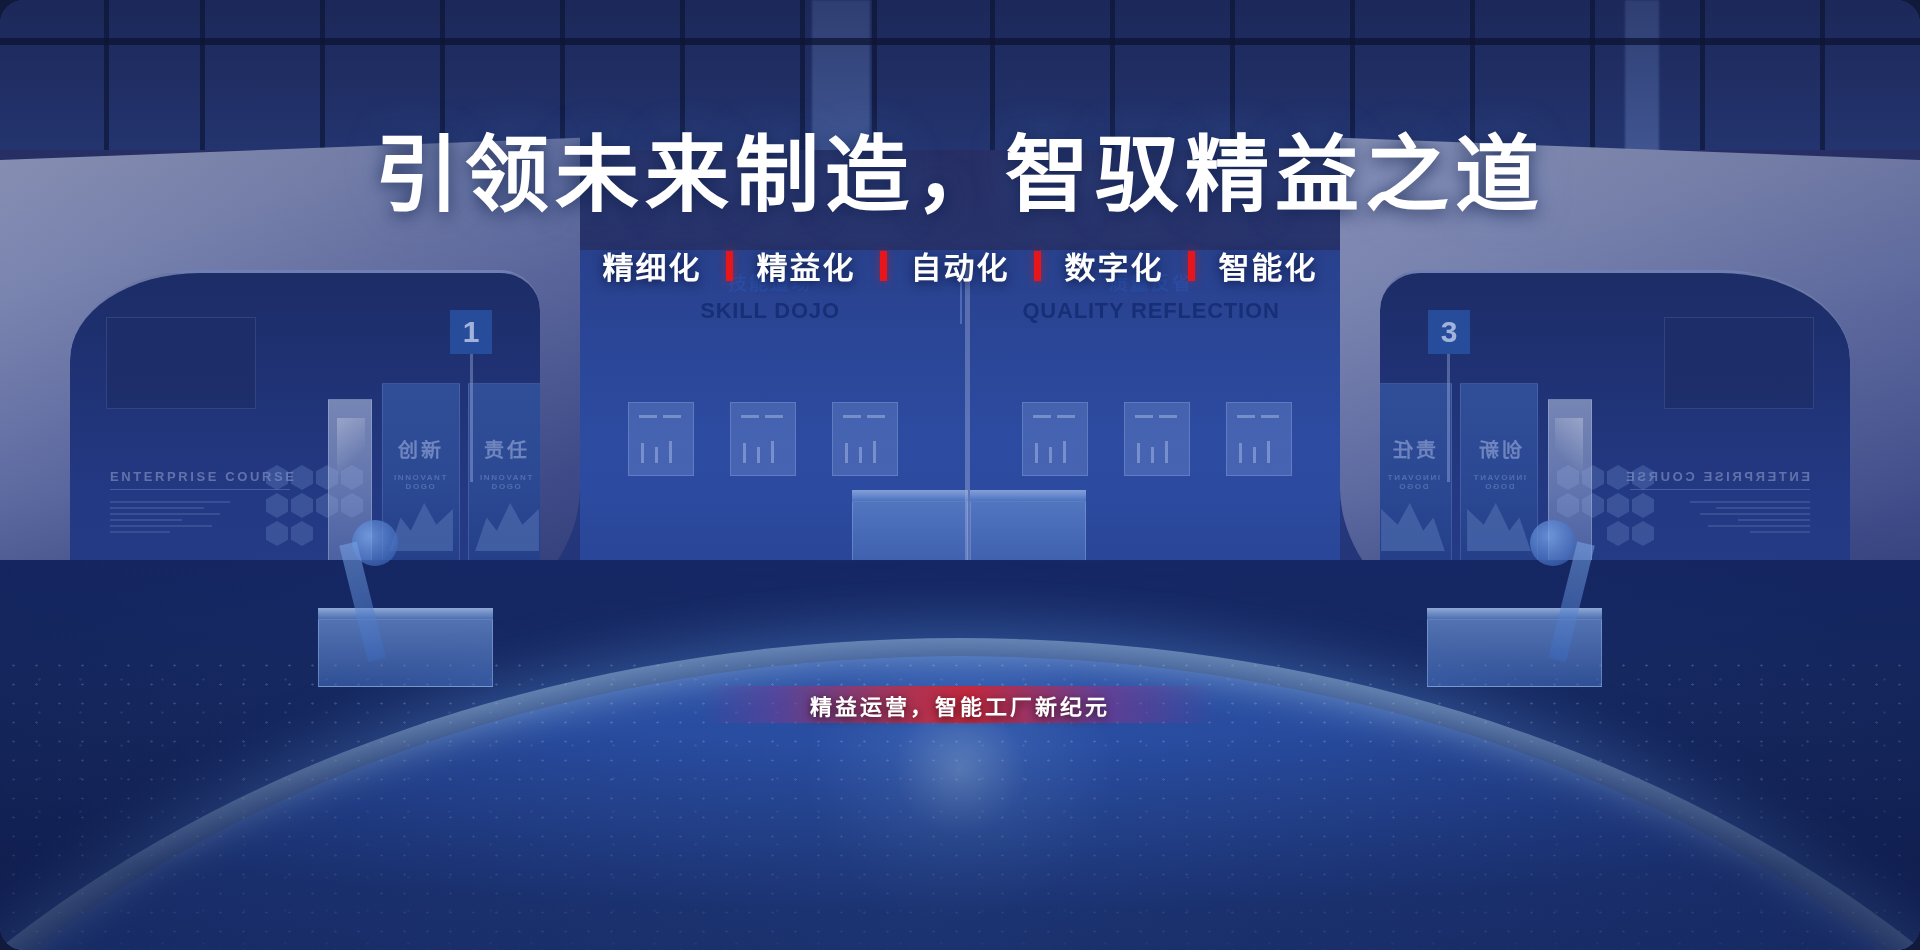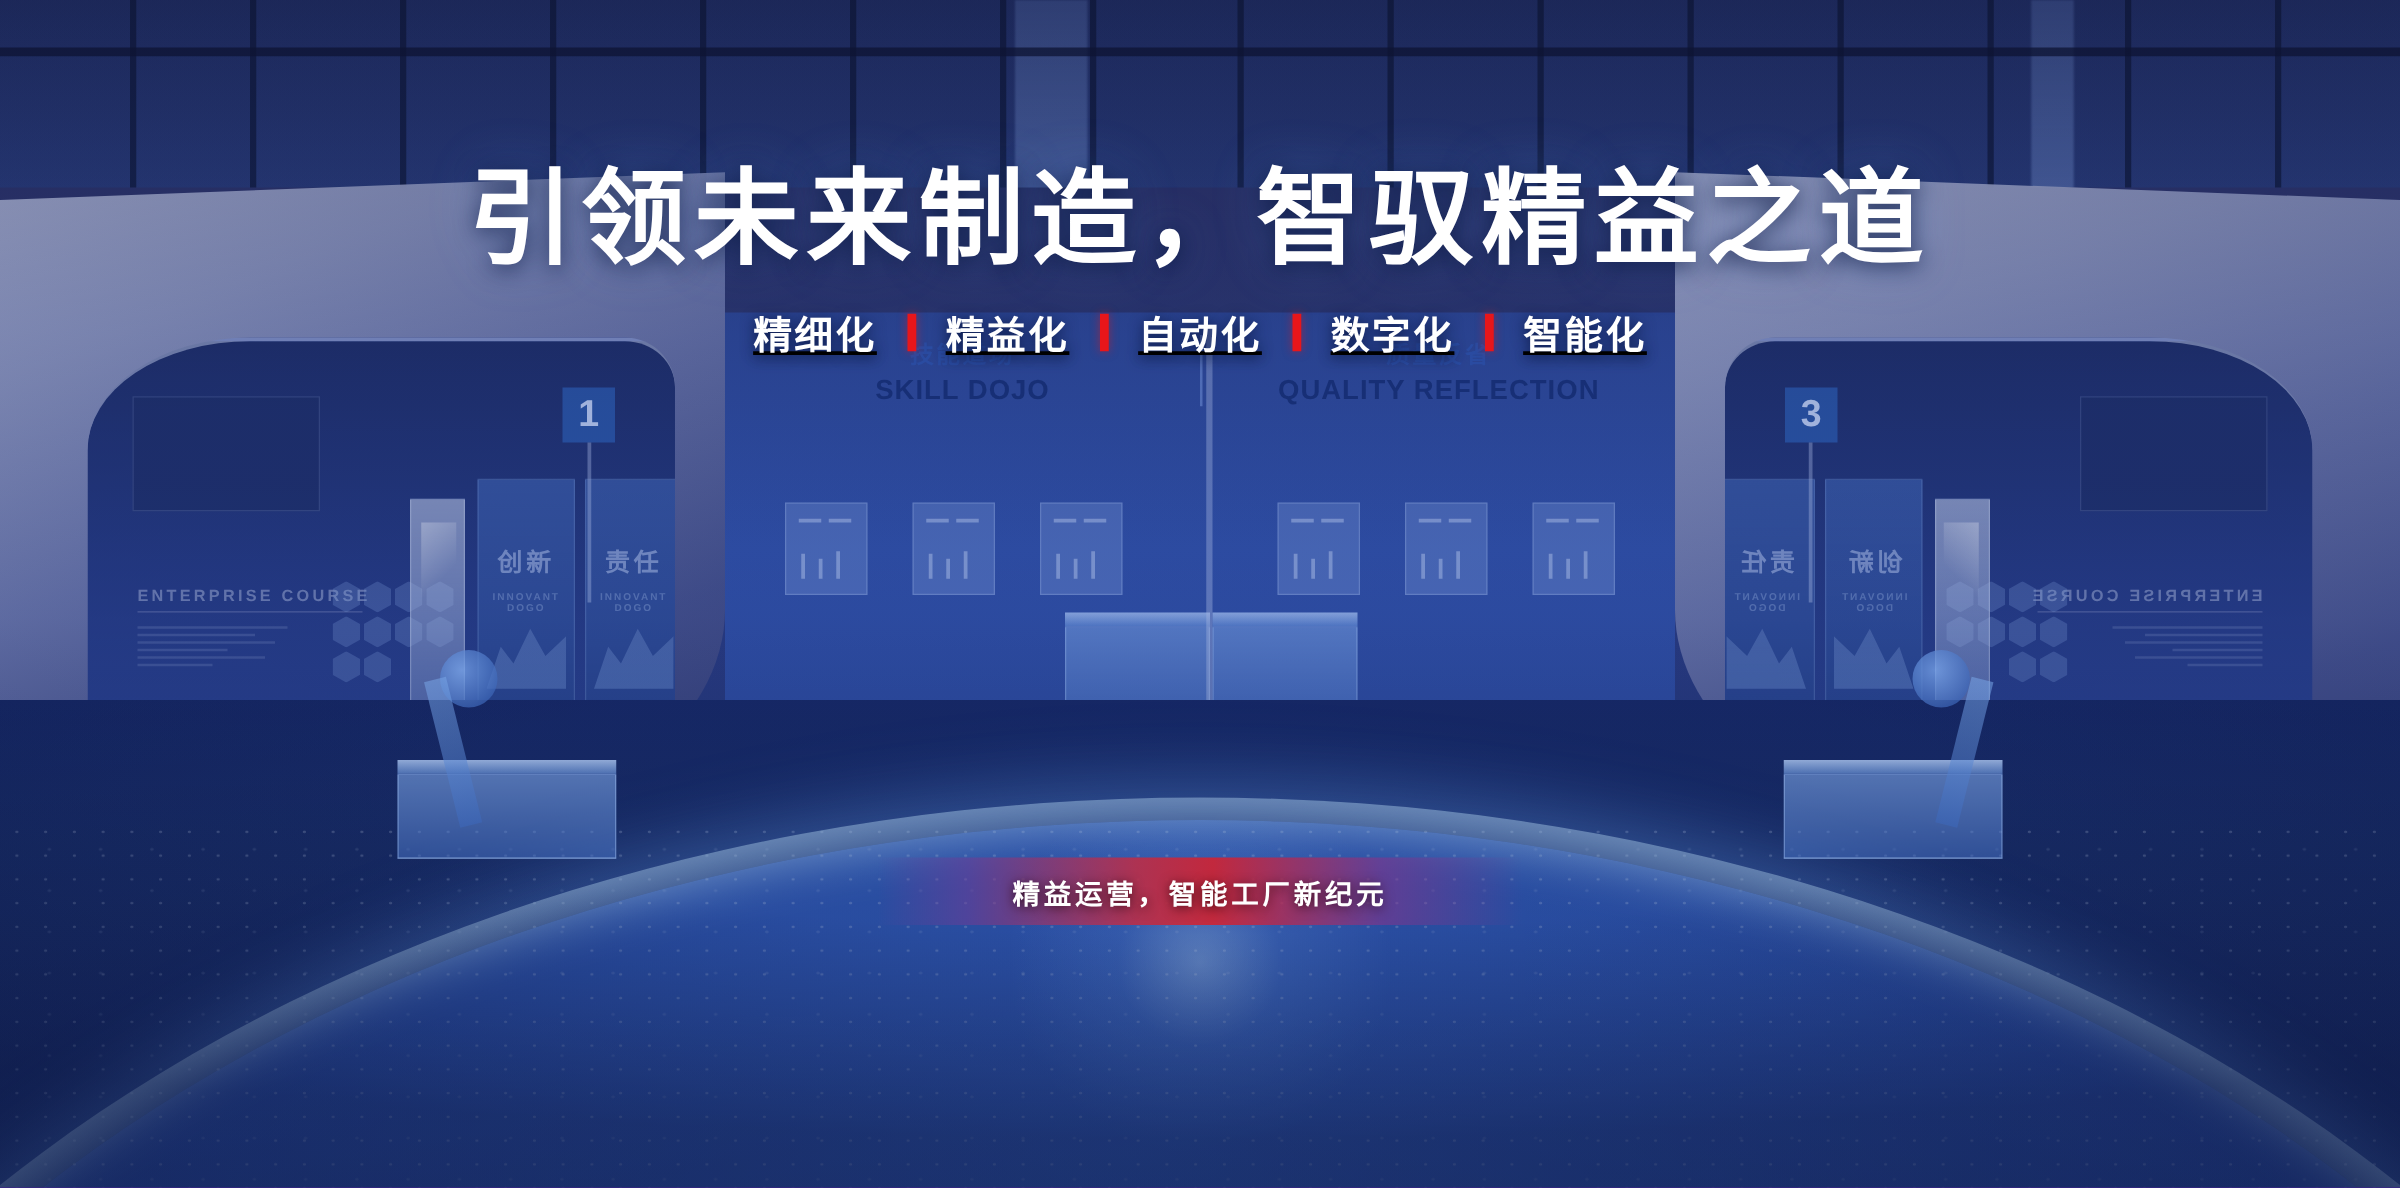--- a/index.html
+++ b/index.html
@@ -6,21 +6,22 @@
   * { margin:0; padding:0; box-sizing:border-box; }
   html, body {
     width:1920px; height:950px; overflow:hidden;
     background:#101a3a;
     font-family:"Liberation Sans", "DejaVu Sans", sans-serif;
   }
 
   
   .stage {
     position:relative; width:1920px; height:950px; overflow:hidden;
-    background:#6d28d9;
+    background:#4c1d95;
+    border-radius:24px;
   }
 
   
   .ceiling {
     position:absolute; left:0; top:0; width:1920px; height:250px;
     background:
       linear-gradient(180deg,#1a2350 0%,#1d2a5c 55%,#24346e 100%);
   }
   .ceiling .mullion-v {
     position:absolute; top:0; bottom:0; width:5px;
@@ -278,34 +279,33 @@
     margin-top:58px;
     color:#ffffff;
     font-size:26px; font-weight:400; letter-spacing:1.2px;
     text-shadow:0 2px 10px rgba(8,20,60,.85);
     white-space:nowrap;
   }
   .keyword-row {
     margin-top:26px;
     display:flex; align-items:center; gap:0;
     white-space:nowrap;
-    text-decoration:underline;
   }
   .keyword {
     color:#ffffff; font-size:31px; font-weight:700; letter-spacing:2px;
     padding:0 24px;
     text-shadow:0 2px 11px rgba(8,20,60,.85);
   }
   .kw-sep {
     width:7px; height:30px; background:#e8161a; flex:0 0 auto;
     box-shadow:0 0 8px rgba(232,22,26,.5);
   }
   .tagline-badge {
     position:absolute; left:50%; transform:translateX(-50%);
-    top:686px; width:516px; height:54px;
+    top:686px; width:516px; height:37px;
     display:flex; align-items:center; justify-content:center;
     background:linear-gradient(90deg,
       rgba(48,70,170,.00) 0%,
       rgba(110,60,150,.55) 14%,
       rgba(190,45,70,.88) 40%,
       rgba(206,36,52,.92) 52%,
       rgba(132,52,140,.60) 78%,
       rgba(48,70,170,.00) 100%);
   }
   .tagline-badge span {

